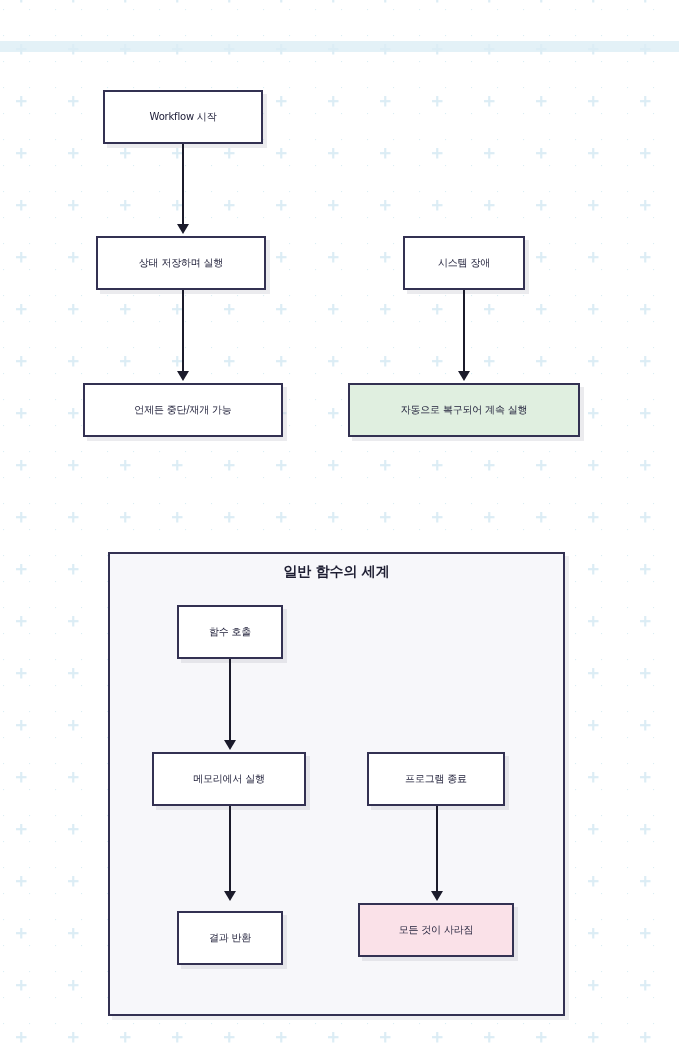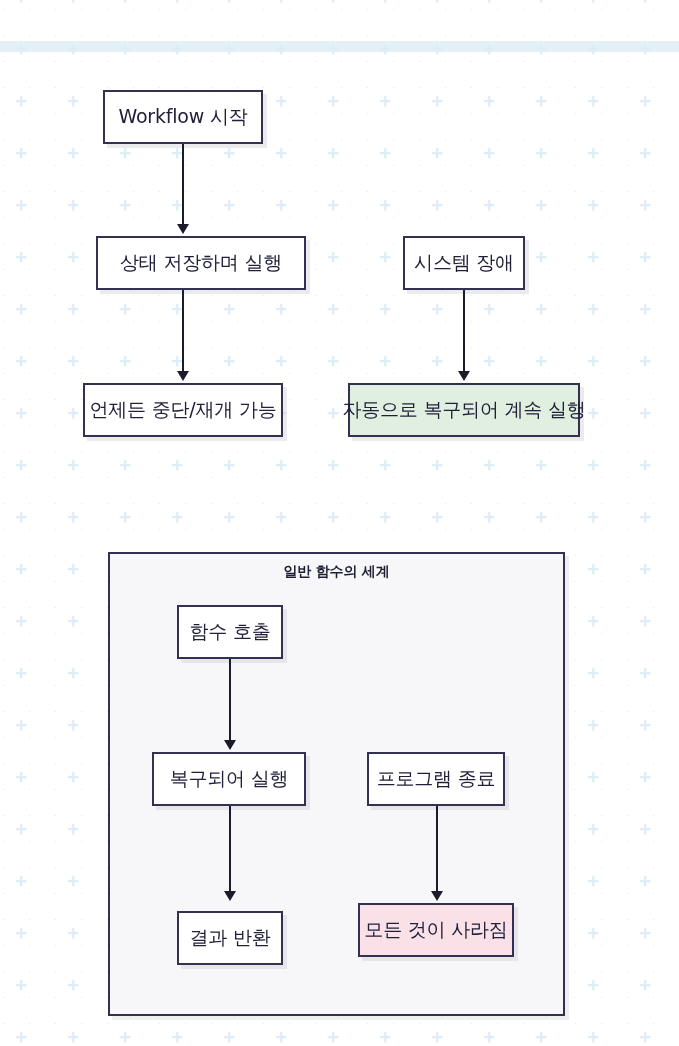--- a/index.html
+++ b/index.html
@@ -59,21 +59,21 @@
     letter-spacing: -0.2px;
   }
 
   .node {
     position: absolute;
     background: #ffffff;
     border: 2px solid #333152;
     display: flex;
     align-items: center;
     justify-content: center;
-    font-size: 19px;
+    font-size: 10px;
     color: #20203a;
     box-shadow: 4px 4px 0 rgba(190,190,200,0.30);
     letter-spacing: -0.2px;
     white-space: nowrap;
   }
   .node.green { background: #e0efe0; }
   .node.pink  { background: #fae1e8; }
 
   .edge {
     position: absolute;
@@ -102,21 +102,21 @@
   <rect x="0" y="0" width="679" height="1046" fill="url(#plusPat)"></rect>
 </svg>
 
 <div class="canvas">
 
 
   <div class="node" style="left:103px; top:90px; width:160px; height:54px;">
     <span>Workflow 시작</span>
   </div>
 
-  <div class="node" style="left:96px; top:236px; width:210px; height:54px;justify-content:center;">
+  <div class="node" style="left:96px; top:236px; width:170px; height:54px;justify-content:center;">
     <span>상태 저장하며 실행</span>
   </div>
 
   <div class="node" style="left:83px; top:383px; width:200px; height:54px;">
     <span>언제든 중단/재개 가능</span>
   </div>
 
   <div class="node" style="left:403px; top:236px; width:122px; height:54px;">
     <span>시스템 장애</span>
   </div>
@@ -136,21 +136,21 @@
 
   <div class="cluster" style="left:108px; top:552px; width:457px; height:464px;padding-left:47px;">
     <div class="cluster-title">일반 함수의 세계</div>
   </div>
 
   <div class="node" style="left:177px; top:605px; width:106px; height:54px;">
     <span>함수 호출</span>
   </div>
 
   <div class="node" style="left:152px; top:752px; width:154px; height:54px;">
-    <span>복구되어 실행</span>
+    <span>메모리에서 실행</span>
   </div>
 
   <div class="node" style="left:177px; top:903px; width:106px; height:54px;margin-top:8px;">
     <span>결과 반환</span>
   </div>
 
   <div class="node" style="left:367px; top:752px; width:138px; height:54px;">
     <span>프로그램 종료</span>
   </div>
 

